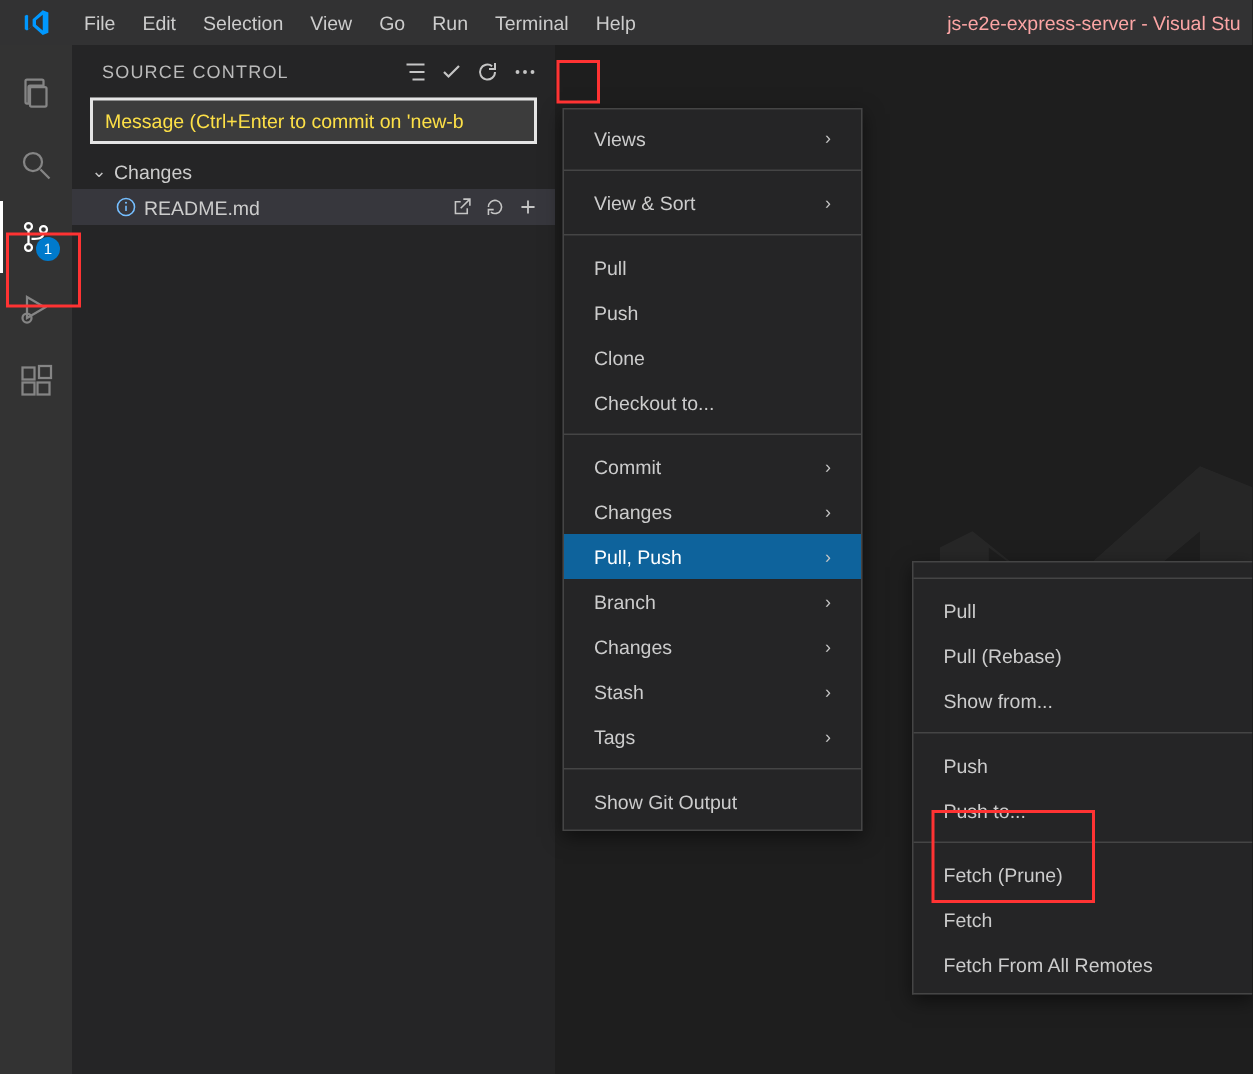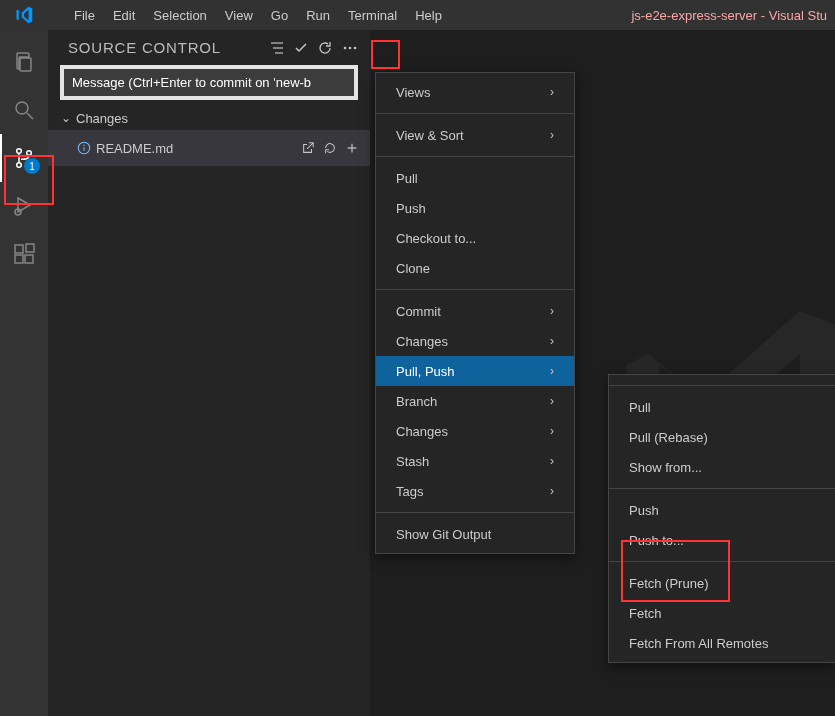--- a/index.html
+++ b/index.html
@@ -1,49 +1,49 @@
 <!DOCTYPE html>
 <html><head>
 <meta charset="utf-8">
 <style>
   * { box-sizing: border-box; margin: 0; padding: 0; font-family: "Segoe UI", -apple-system, sans-serif; }
   body { background: #1e1e1e; color: #cccccc; width: 835px; height: 716px; overflow: hidden; position: relative; font-size: 13px; }
 
   
-  .title-bar { height: 30px; background: #323233; display: flex; align-items: center; gap: 18px; }
+  .title-bar { height: 30px; background: #323233; display: flex; align-items: center; }
   .logo-wrap { width: 48px; display: flex; justify-content: center; }
   .menu-bar { display: flex; gap: 2px; }
   .menu-item { padding: 4px 8px; border-radius: 4px; cursor: pointer; }
   .win-title { margin-left: auto; padding-right: 8px; color: #fca5a5; white-space: nowrap; overflow: hidden; }
 
   
   .main { display: flex; height: calc(100% - 30px); }
 
   
   .activity-bar { width: 48px; background: #333333; display: flex; flex-direction: column; align-items: center; padding-top: 8px; }
   .act-item { width: 48px; height: 48px; display: flex; justify-content: center; align-items: center; cursor: pointer; position: relative; color: #858585; }
   .act-item.active { color: #ffffff; }
   .act-item.active::before { content: ""; position: absolute; left: 0; top: 0; bottom: 0; width: 2px; background: #ffffff; }
   .badge { position: absolute; bottom: 8px; right: 8px; background: #007acc; color: #fff; border-radius: 50%; min-width: 16px; height: 16px; font-size: 10px; display: flex; align-items: center; justify-content: center; }
 
   
   .side-bar { width: 322px; background: #252526; display: flex; flex-direction: column; }
-  .panel-header { height: 35px; display: flex; align-items: center; padding: 0 8px 0 20px; font-size: 15px; letter-spacing: 0.8px; color: #bbbbbb; }
+  .panel-header { height: 35px; display: flex; align-items: center; padding: 0 8px 0 20px; font-size: 12px; letter-spacing: 0.8px; color: #bbbbbb; }
   .panel-header .title { flex: 1; }
   .panel-actions { display: flex; gap: 2px; align-items: center; }
   .panel-action { width: 22px; height: 22px; display: flex; align-items: center; justify-content: center; cursor: pointer; color: #c5c5c5; border-radius: 3px; }
   .more-btn { width: 24px; height: 24px; display: flex; align-items: center; justify-content: center; cursor: pointer; }
 
-  .commit-msg { margin: 0 12px 6px 12px; background: #3c3c3c; color: #ffffff; padding: 6px 8px; font-size: 13px; border: 4px solid #e5e5e5; white-space: nowrap; overflow: hidden; }
+  .commit-msg { margin: 0 12px 6px 12px; background: #3c3c3c; color: #fde047; padding: 6px 8px; font-size: 13px; border: 2px solid #e5e5e5; white-space: nowrap; overflow: hidden; }
 
   .tree { padding: 0 0 0 0; }
   .section-row { display: flex; align-items: center; height: 24px; padding-left: 10px; cursor: pointer; }
   .section-row .chev { width: 16px; text-align: center; font-size: 12px; color: #c5c5c5; }
   .section-row .label { margin-left: 2px; }
-  .file-row { display: flex; align-items: center; height: 36px; padding-left: 28px; background: #37373d; cursor: pointer; }
+  .file-row { display: flex; align-items: center; height: 24px; padding-left: 28px; background: #37373d; cursor: pointer; }
   .file-icon { width: 16px; height: 16px; display: flex; align-items: center; justify-content: center; color: #75beff; margin-right: 4px; }
   .file-row .file-name { flex: 1; }
   .file-actions { display: flex; gap: 2px; padding-right: 8px; }
   .file-action { width: 20px; height: 22px; display: flex; align-items: center; justify-content: center; cursor: pointer; color: #c5c5c5; }
 
   
   .editor-area { flex: 1; background: #1e1e1e; position: relative; overflow: hidden; }
   .watermark { position: absolute; right: -30px; top: 270px; opacity: 0.04; }
 
   
@@ -213,24 +213,24 @@
       <span class="sub-arrow">›</span>
     </div>
   <div class="ctx-sep"></div>
   <div class="ctx-item">
       <span>Pull</span>
     </div>
   <div class="ctx-item">
       <span>Push</span>
     </div>
   <div class="ctx-item">
+      <span>Clone</span>
+    </div>
+  <div class="ctx-item">
       <span>Checkout to...</span>
-    </div>
-  <div class="ctx-item">
-      <span>Clone</span>
     </div>
   <div class="ctx-sep"></div>
   <div class="ctx-item">
       <span>Commit</span>
       <span class="sub-arrow">›</span>
     </div>
   <div class="ctx-item">
       <span>Changes</span>
       <span class="sub-arrow">›</span>
     </div>

